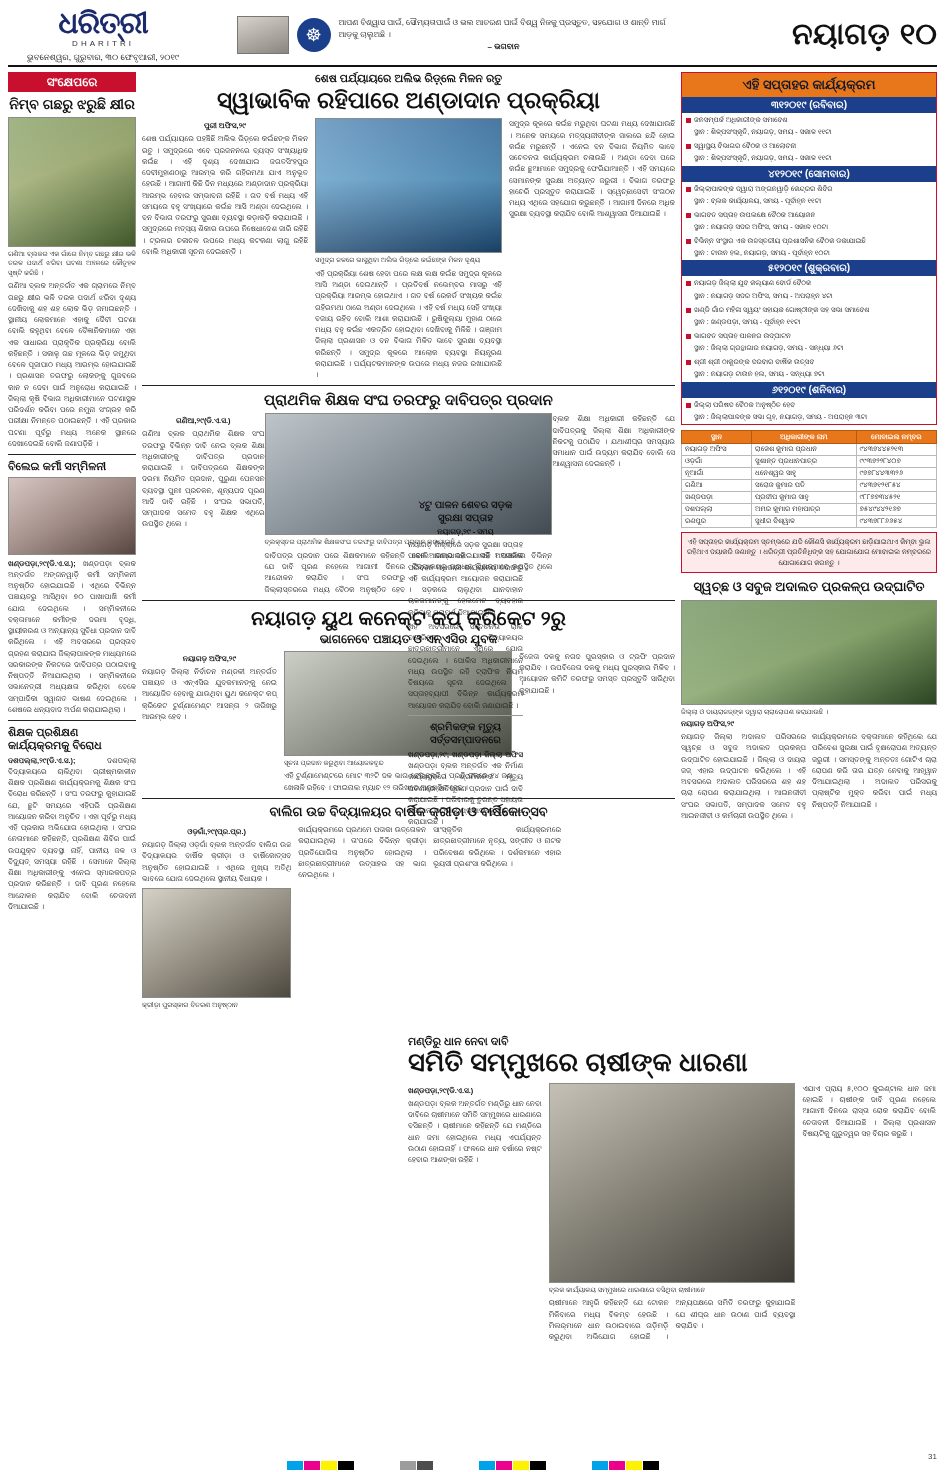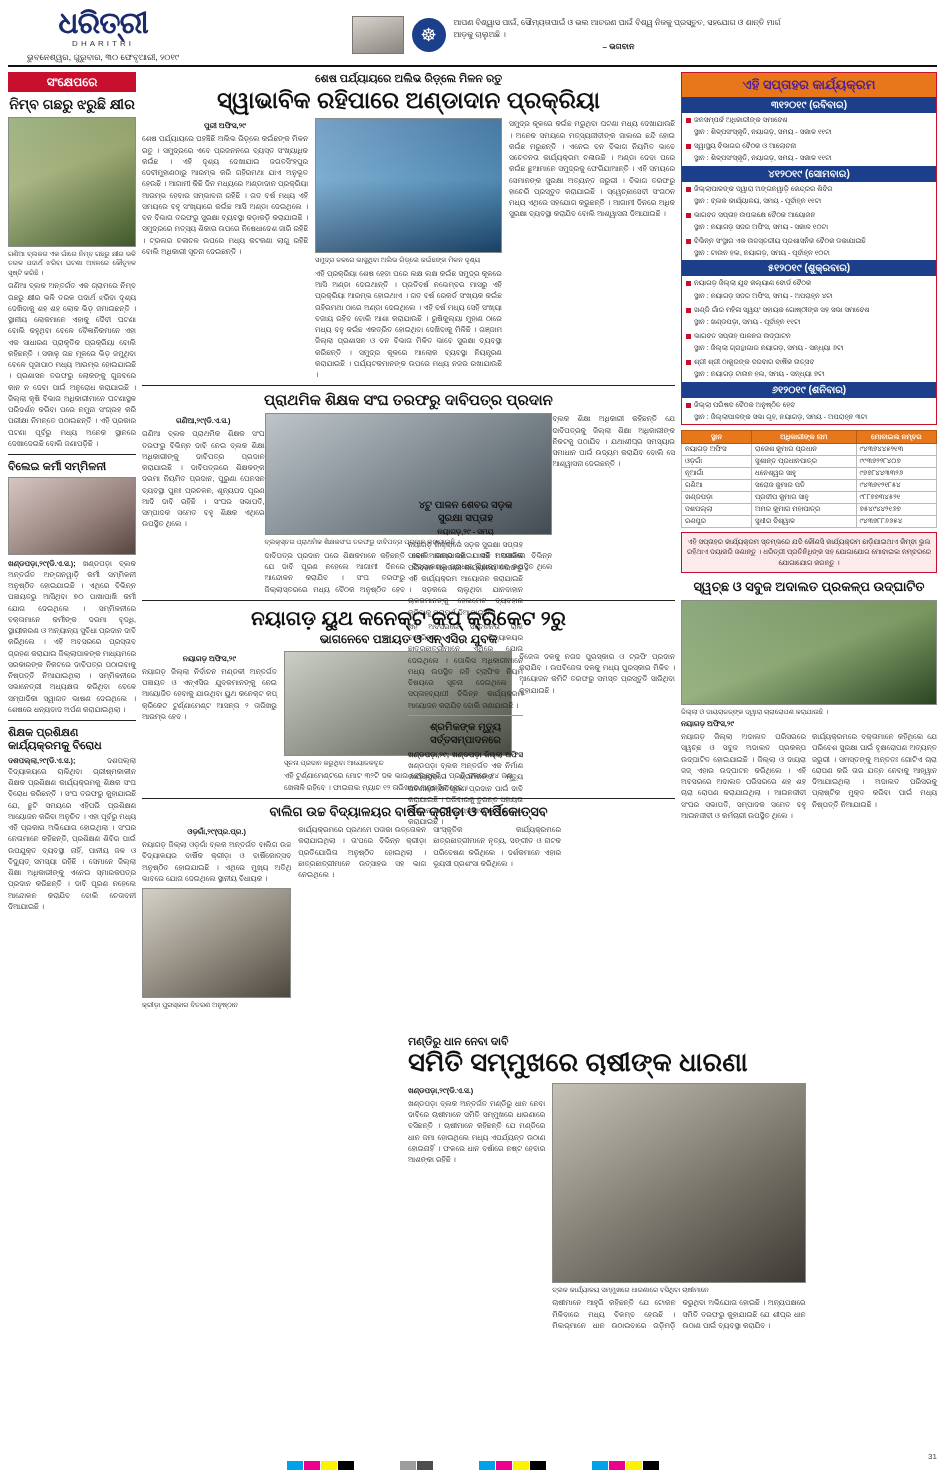--- a/index.html
+++ b/index.html
@@ -31,21 +31,21 @@
   .mh-pageno { font-size:30px; font-weight:bold; color:#111; }
 
   
   .content { display:flex; gap:6px; margin-top:5px; height:1380px; }
   .col-left { width:128px; }
   .col-mid  { flex:1; }
   .col-right{ width:256px; }
 
   
   .hdr-red { background:#c8102e; color:#fff; text-align:center; font-weight:bold; font-size:12px; padding:3px 2px; }
-  .hdr-orange { background:#e8761a; color:#4c1d95; text-align:center; font-weight:bold; font-size:13px; padding:4px 2px; }
+  .hdr-orange { background:#e8761a; color:#0f172a; text-align:center; font-weight:bold; font-size:13px; padding:4px 2px; }
   .hl { font-weight:bold; line-height:1.15; }
   .body-text { font-size:7.4px; line-height:1.52; text-align:justify; color:#1a1a1a; }
   .byline { font-size:7.4px; font-weight:bold; text-align:center; margin:3px 0; }
   .caption { font-size:6.8px; line-height:1.4; text-align:justify; color:#222; margin-top:2px; }
   .rule { border-top:1px solid #222; margin:5px 0; }
   .rule-thin { border-top:1px solid #999; margin:4px 0; }
   .photo { background:#c9c9c2; border:1px solid #8c8c86; position:relative; overflow:hidden; }
   .photo::after { content:""; position:absolute; inset:0;
     background:linear-gradient(135deg, rgba(255,255,255,.35), rgba(0,0,0,.18)); }
   .ph-tree { background:linear-gradient(160deg,#6d8c44 0%, #9aab63 40%, #4d6b33 100%); }
@@ -98,20 +98,24 @@
       <div class="mh-date">ଭୁବନେଶ୍ୱର, ଗୁରୁବାର, ୩୦ ଫେବୃଆରୀ, ୨୦୧୯</div>
     </div>
     <div class="mh-center">
       <div class="portrait"></div>
       <div class="mh-emblem">☸</div>
       <div class="mh-quote">
         <span>ଆପଣ ବିଶ୍ୱାସ ପାଇଁ, ସୌମ୍ୟତାପାଇଁ ଓ ଭଲ ଆଚରଣ ପାଇଁ ବିଶ୍ୱ ନିଜକୁ ପ୍ରସ୍ତୁତ, ସହଯୋଗ ଓ ଶାନ୍ତି ମାର୍ଗ ଆଡ଼କୁ ଚାଲୁଅଛି ।</span>
         <span class="by">– ଭଗବାନ</span>
       </div>
     </div>
+    <div class="mh-right">
+      <div class="mh-title">ନୟାଗଡ଼</div>
+      <div class="mh-pageno">୧୦</div>
+    </div>
   </div>
 
   <div class="content">
 
     <div class="col-left">
       <div class="hdr-red">ସଂକ୍ଷେପରେ</div>
 
       <div style="margin-top:4px">
         <div class="hl" style="font-size:14px; text-align:center; line-height:1.2;">ନିମ୍ବ ଗଛରୁ ଝରୁଛି କ୍ଷୀର</div>
         <div class="photo ph-tree" style="height:130px; margin-top:4px;"></div>
@@ -345,20 +349,23 @@
     <div style="display:flex; gap:7px; margin-top:5px;">
       <div style="width:26%;">
         <div class="byline" style="text-align:left;">ଖଣ୍ଡପଡ଼ା,୨୯(ଡି.ଏ.ସ.)</div>
         <div class="body-text">ଖଣ୍ଡପଡ଼ା ବ୍ଲକ ଅନ୍ତର୍ଗତ ମଣ୍ଡିରୁ ଧାନ ନେବା ଦାବିରେ ଚାଷୀମାନେ ସମିତି ସମ୍ମୁଖରେ ଧାରଣାରେ ବସିଛନ୍ତି । ଚାଷୀମାନେ କହିଛନ୍ତି ଯେ ମଣ୍ଡିରେ ଧାନ ଜମା ହୋଇଥିଲେ ମଧ୍ୟ ଏପର୍ଯ୍ୟନ୍ତ ଉଠାଣ ହୋଇନାହିଁ । ଫଳରେ ଧାନ ବର୍ଷାରେ ନଷ୍ଟ ହେବାର ଆଶଙ୍କା ରହିଛି ।</div>
       </div>
       <div style="width:48%;">
         <div class="photo ph-crowd" style="height:200px;"></div>
         <div class="caption">ବ୍ଲକ କାର୍ଯ୍ୟାଳୟ ସମ୍ମୁଖରେ ଧାରଣାରେ ବସିଥିବା ଚାଷୀମାନେ</div>
         <div class="body-text cols2" style="margin-top:3px;">ଚାଷୀମାନେ ଆହୁରି କହିଛନ୍ତି ଯେ ଟୋକନ ମିଳିବାରେ ମଧ୍ୟ ବିଳମ୍ବ ହେଉଛି । ମିଲର୍‌ମାନେ ଧାନ ଉଠାଇବାରେ ଗଡ଼ିମଡ଼ି କରୁଥିବା ଅଭିଯୋଗ ହୋଇଛି । ଅନ୍ୟପକ୍ଷରେ ସମିତି ତରଫରୁ କୁହାଯାଇଛି ଯେ ଶୀଘ୍ର ଧାନ ଉଠାଣ ପାଇଁ ବ୍ୟବସ୍ଥା କରାଯିବ ।</div>
       </div>
+      <div style="width:26%;">
+        <div class="body-text">ଏଯାଏ ପ୍ରାୟ ୫,୧୦୦ କୁଇଣ୍ଟାଲ ଧାନ ଜମା ହୋଇଛି । ଚାଷୀଙ୍କ ଦାବି ପୂରଣ ନହେଲେ ଆଗାମୀ ଦିନରେ ରାସ୍ତା ରୋକ କରାଯିବ ବୋଲି ଚେତାବନୀ ଦିଆଯାଇଛି । ଜିଲ୍ଲା ପ୍ରଶାସନ ବିଷୟଟିକୁ ଗୁରୁତ୍ୱର ସହ ବିଚାର କରୁଛି ।</div>
+      </div>
     </div>
   </div>
 
   <div class="footer-bars">
     <div class="fgrp">
       <div class="fb" style="background:#00a2e8"></div>
       <div class="fb" style="background:#ec008c"></div>
       <div class="fb" style="background:#fff200"></div>
       <div class="fb" style="background:#000"></div>
     </div>

